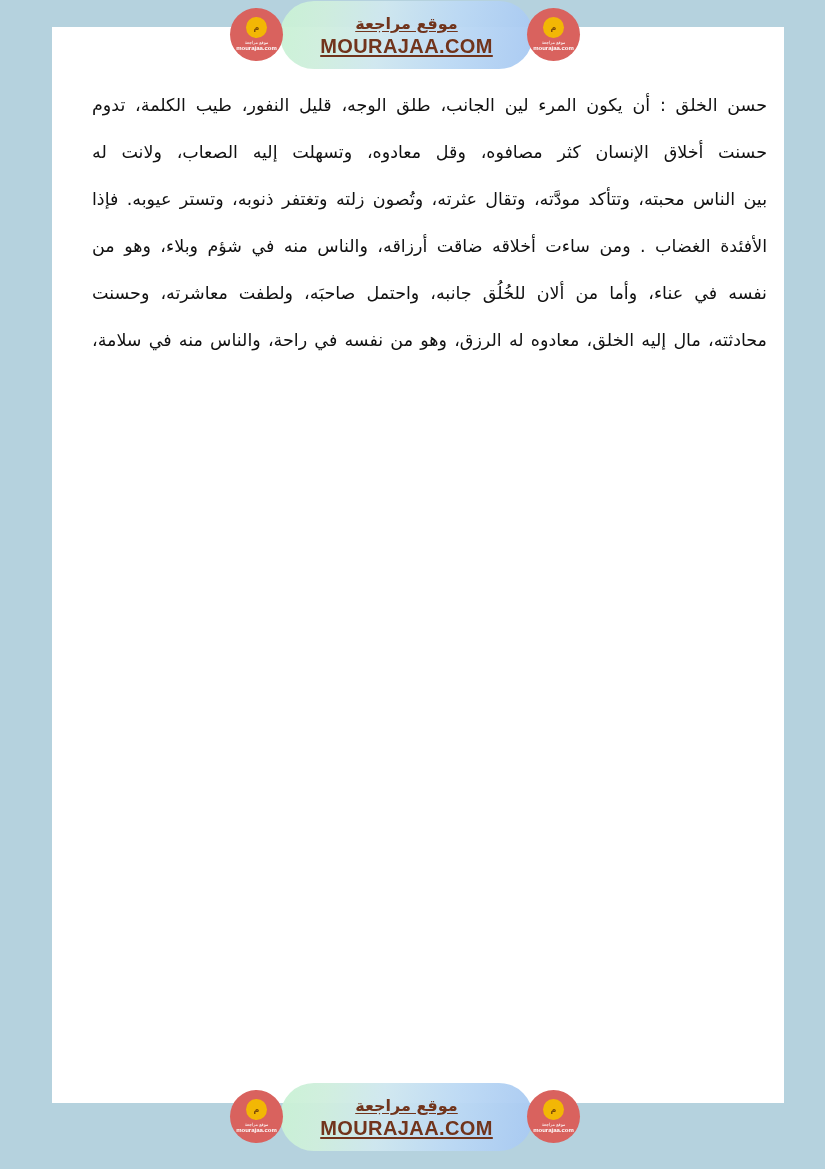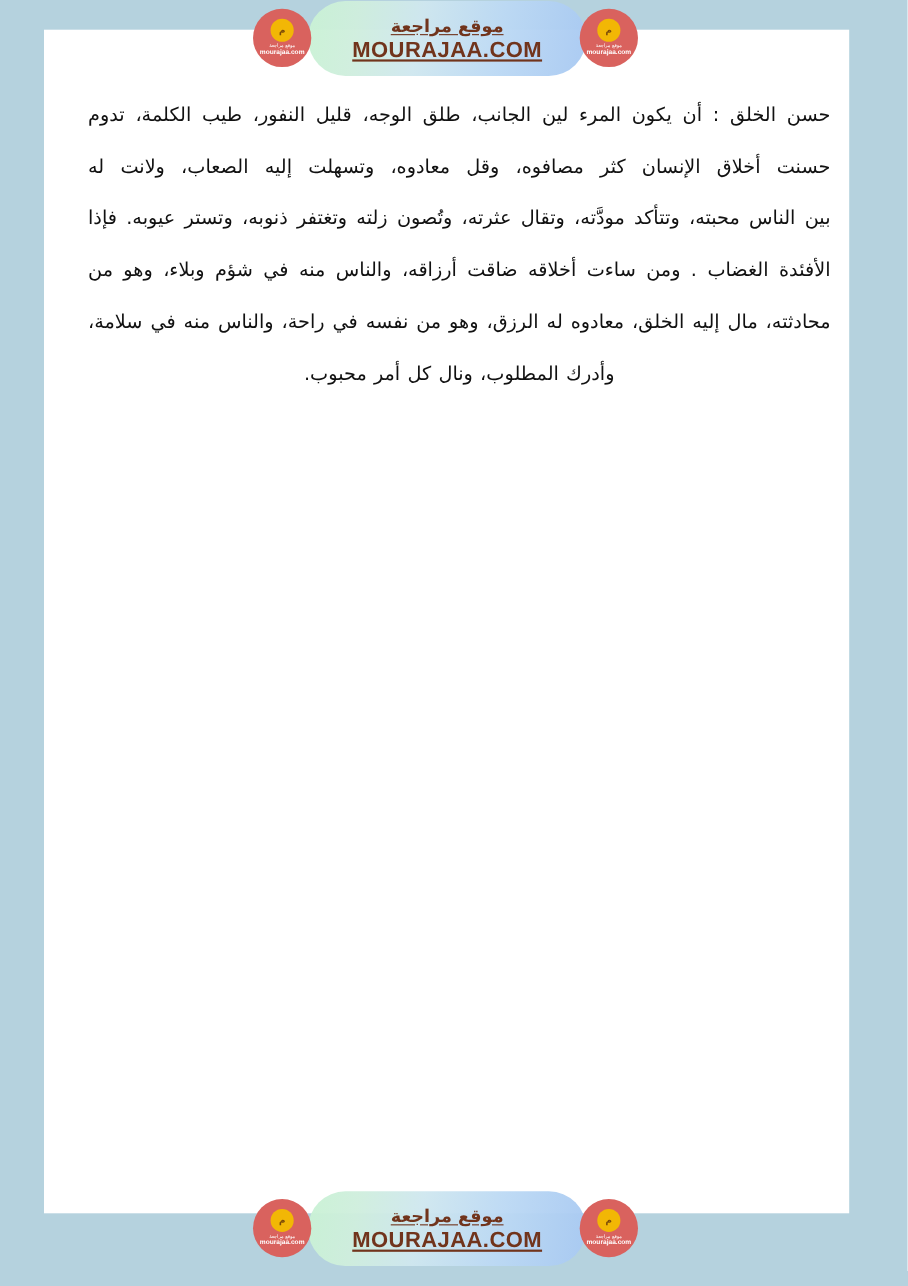--- a/index.html
+++ b/index.html
@@ -12,21 +12,21 @@
     height: 1169px;
     background: #b5d2de;
     font-family: "DejaVu Sans", sans-serif;
     overflow: hidden;
     position: relative;
   }
 
   
   #page-sheet {
     position: absolute;
-    left: 40px;
+    left: 52px;
     top: 27px;
     width: 732px;
     height: 1076px;
     background: #ffffff;
   }
 
   
   #doc-text {
     position: absolute;
     left: 40px;
@@ -166,22 +166,22 @@
 </head>
 <body>
 
 <div id="page-sheet">
 
   <div id="doc-text">
     <p>حسن الخلق : أن يكون المرء لين الجانب، طلق الوجه، قليل النفور، طيب الكلمة، تدوم</p>
     <p>حسنت أخلاق الإنسان كثر مصافوه، وقل معادوه، وتسهلت إليه الصعاب، ولانت له</p>
     <p>بين الناس محبته، وتتأكد مودَّته، وتقال عثرته، وتُصون زلته وتغتفر  ذنوبه، وتستر عيوبه. فإذا</p>
     <p>الأفئدة الغضاب . ومن ساءت أخلاقه ضاقت أرزاقه، والناس منه في شؤم وبلاء، وهو من</p>
+    <p>نفسه في عناء، وأما من ألان للخُلُق جانبه، واحتمل صاحبَه، ولطفت معاشرته، وحسنت</p>
     <p>محادثته، مال إليه الخلق، معادوه له الرزق، وهو من نفسه في راحة، والناس منه في سلامة،</p>
-    <p class="last-line">وأدرك المطلوب، ونال كل أمر محبوب.</p>
   </div>
 
 </div>
 
 <div class="watermark top">
 
   <div class="wm-pill"></div>
 
   <div class="wm-textwrap">
     <div class="wm-ar">موقع مراجعة</div>

